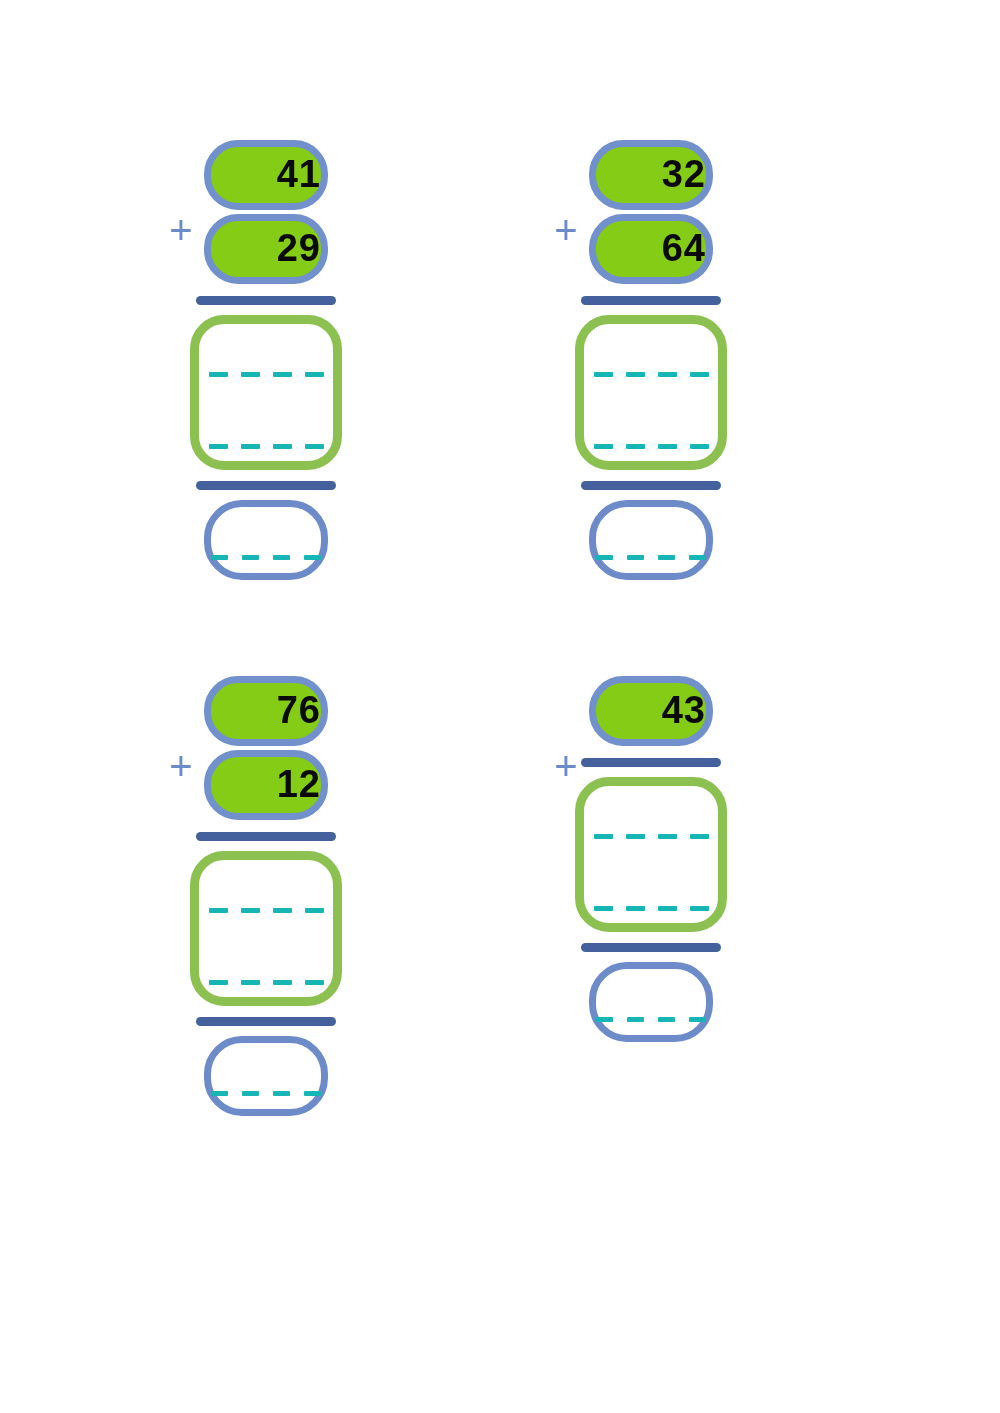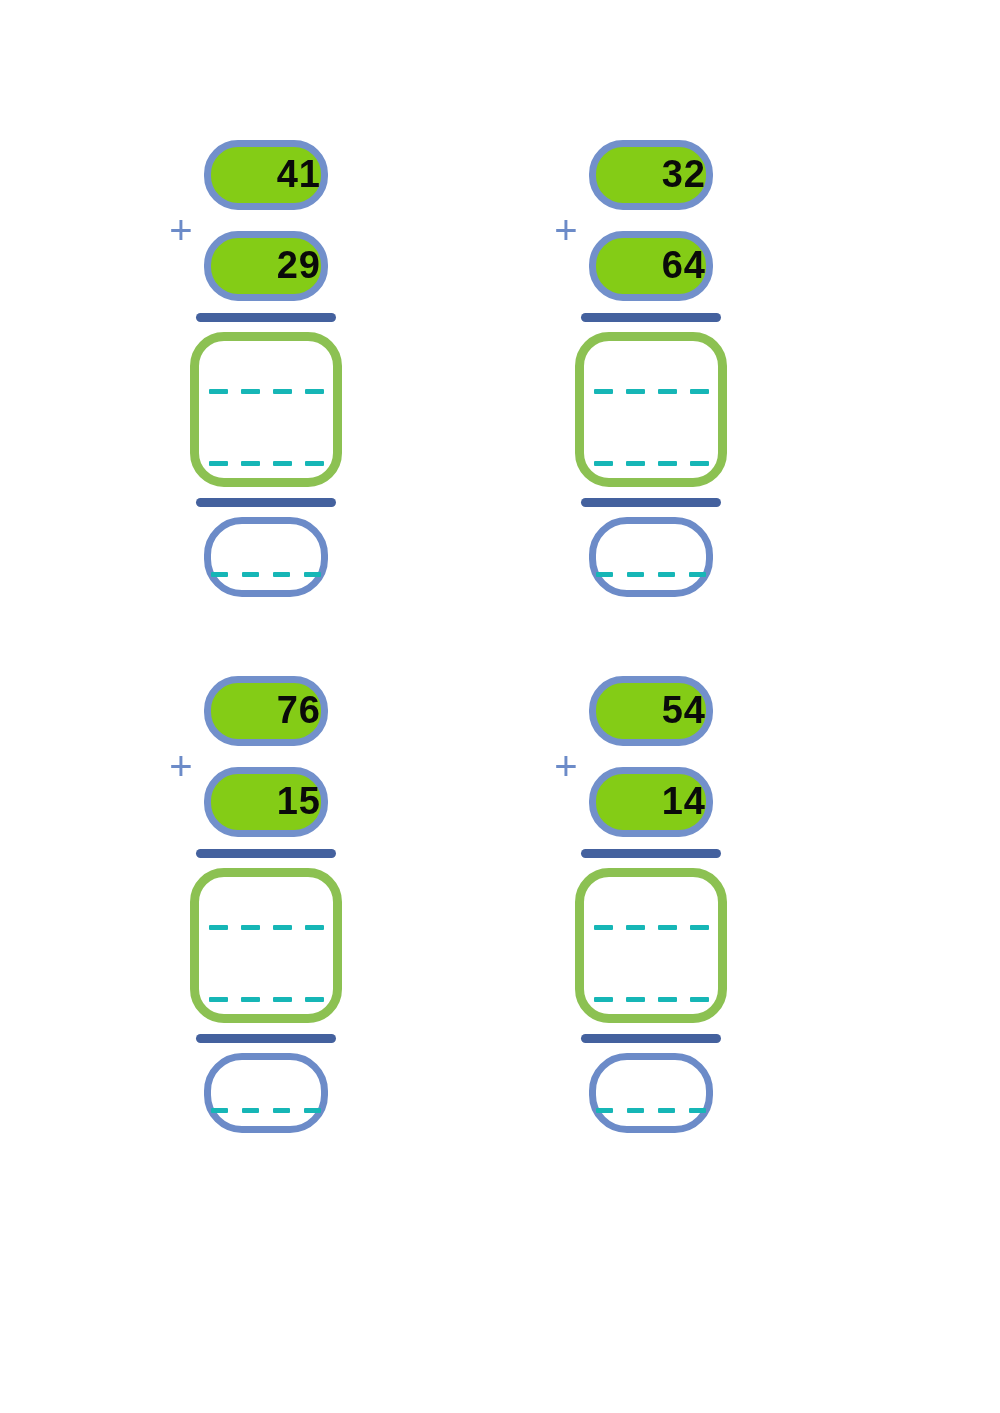--- a/index.html
+++ b/index.html
@@ -71,21 +71,21 @@
     margin-left: 14px;
     border: 7px solid #7290CB;
     border-radius: 34px;
     background: #84cc16;
     display: flex;
     align-items: center;
     justify-content: flex-end;
     position: relative;
   }
   .addend-box.second {
-    margin-top: 21px;
+    margin-top: 4px;
   }
   .addend-value {
     font-family: "Liberation Sans", sans-serif;
     font-weight: bold;
     font-size: 38px;
     color: #0a0a0a;
     letter-spacing: 1px;
     line-height: 1;
     transform: translateY(-1px);
   }
@@ -235,21 +235,21 @@
       </div>
     </div>
 
     <div class="problem pos-2">
       <div class="plus-sign">+</div>
       <div class="stack">
         <div class="addend-box first">
           <span class="addend-value">76</span>
         </div>
         <div class="addend-box second">
-          <span class="addend-value">15</span>
+          <span class="addend-value">12</span>
         </div>
         <div class="rule upper"></div>
         <div class="work-box">
           <div class="dash-row top">
             <span class="dash"></span>
             <span class="dash"></span>
             <span class="dash"></span>
             <span class="dash"></span>
           </div>
           <div class="dash-row bot">
@@ -268,24 +268,21 @@
             <span class="dash"></span>
           </div>
         </div>
       </div>
     </div>
 
     <div class="problem pos-3">
       <div class="plus-sign">+</div>
       <div class="stack">
         <div class="addend-box first">
-          <span class="addend-value">54</span>
-        </div>
-        <div class="addend-box second">
-          <span class="addend-value">14</span>
+          <span class="addend-value">43</span>
         </div>
         <div class="rule upper"></div>
         <div class="work-box">
           <div class="dash-row top">
             <span class="dash"></span>
             <span class="dash"></span>
             <span class="dash"></span>
             <span class="dash"></span>
           </div>
           <div class="dash-row bot">

